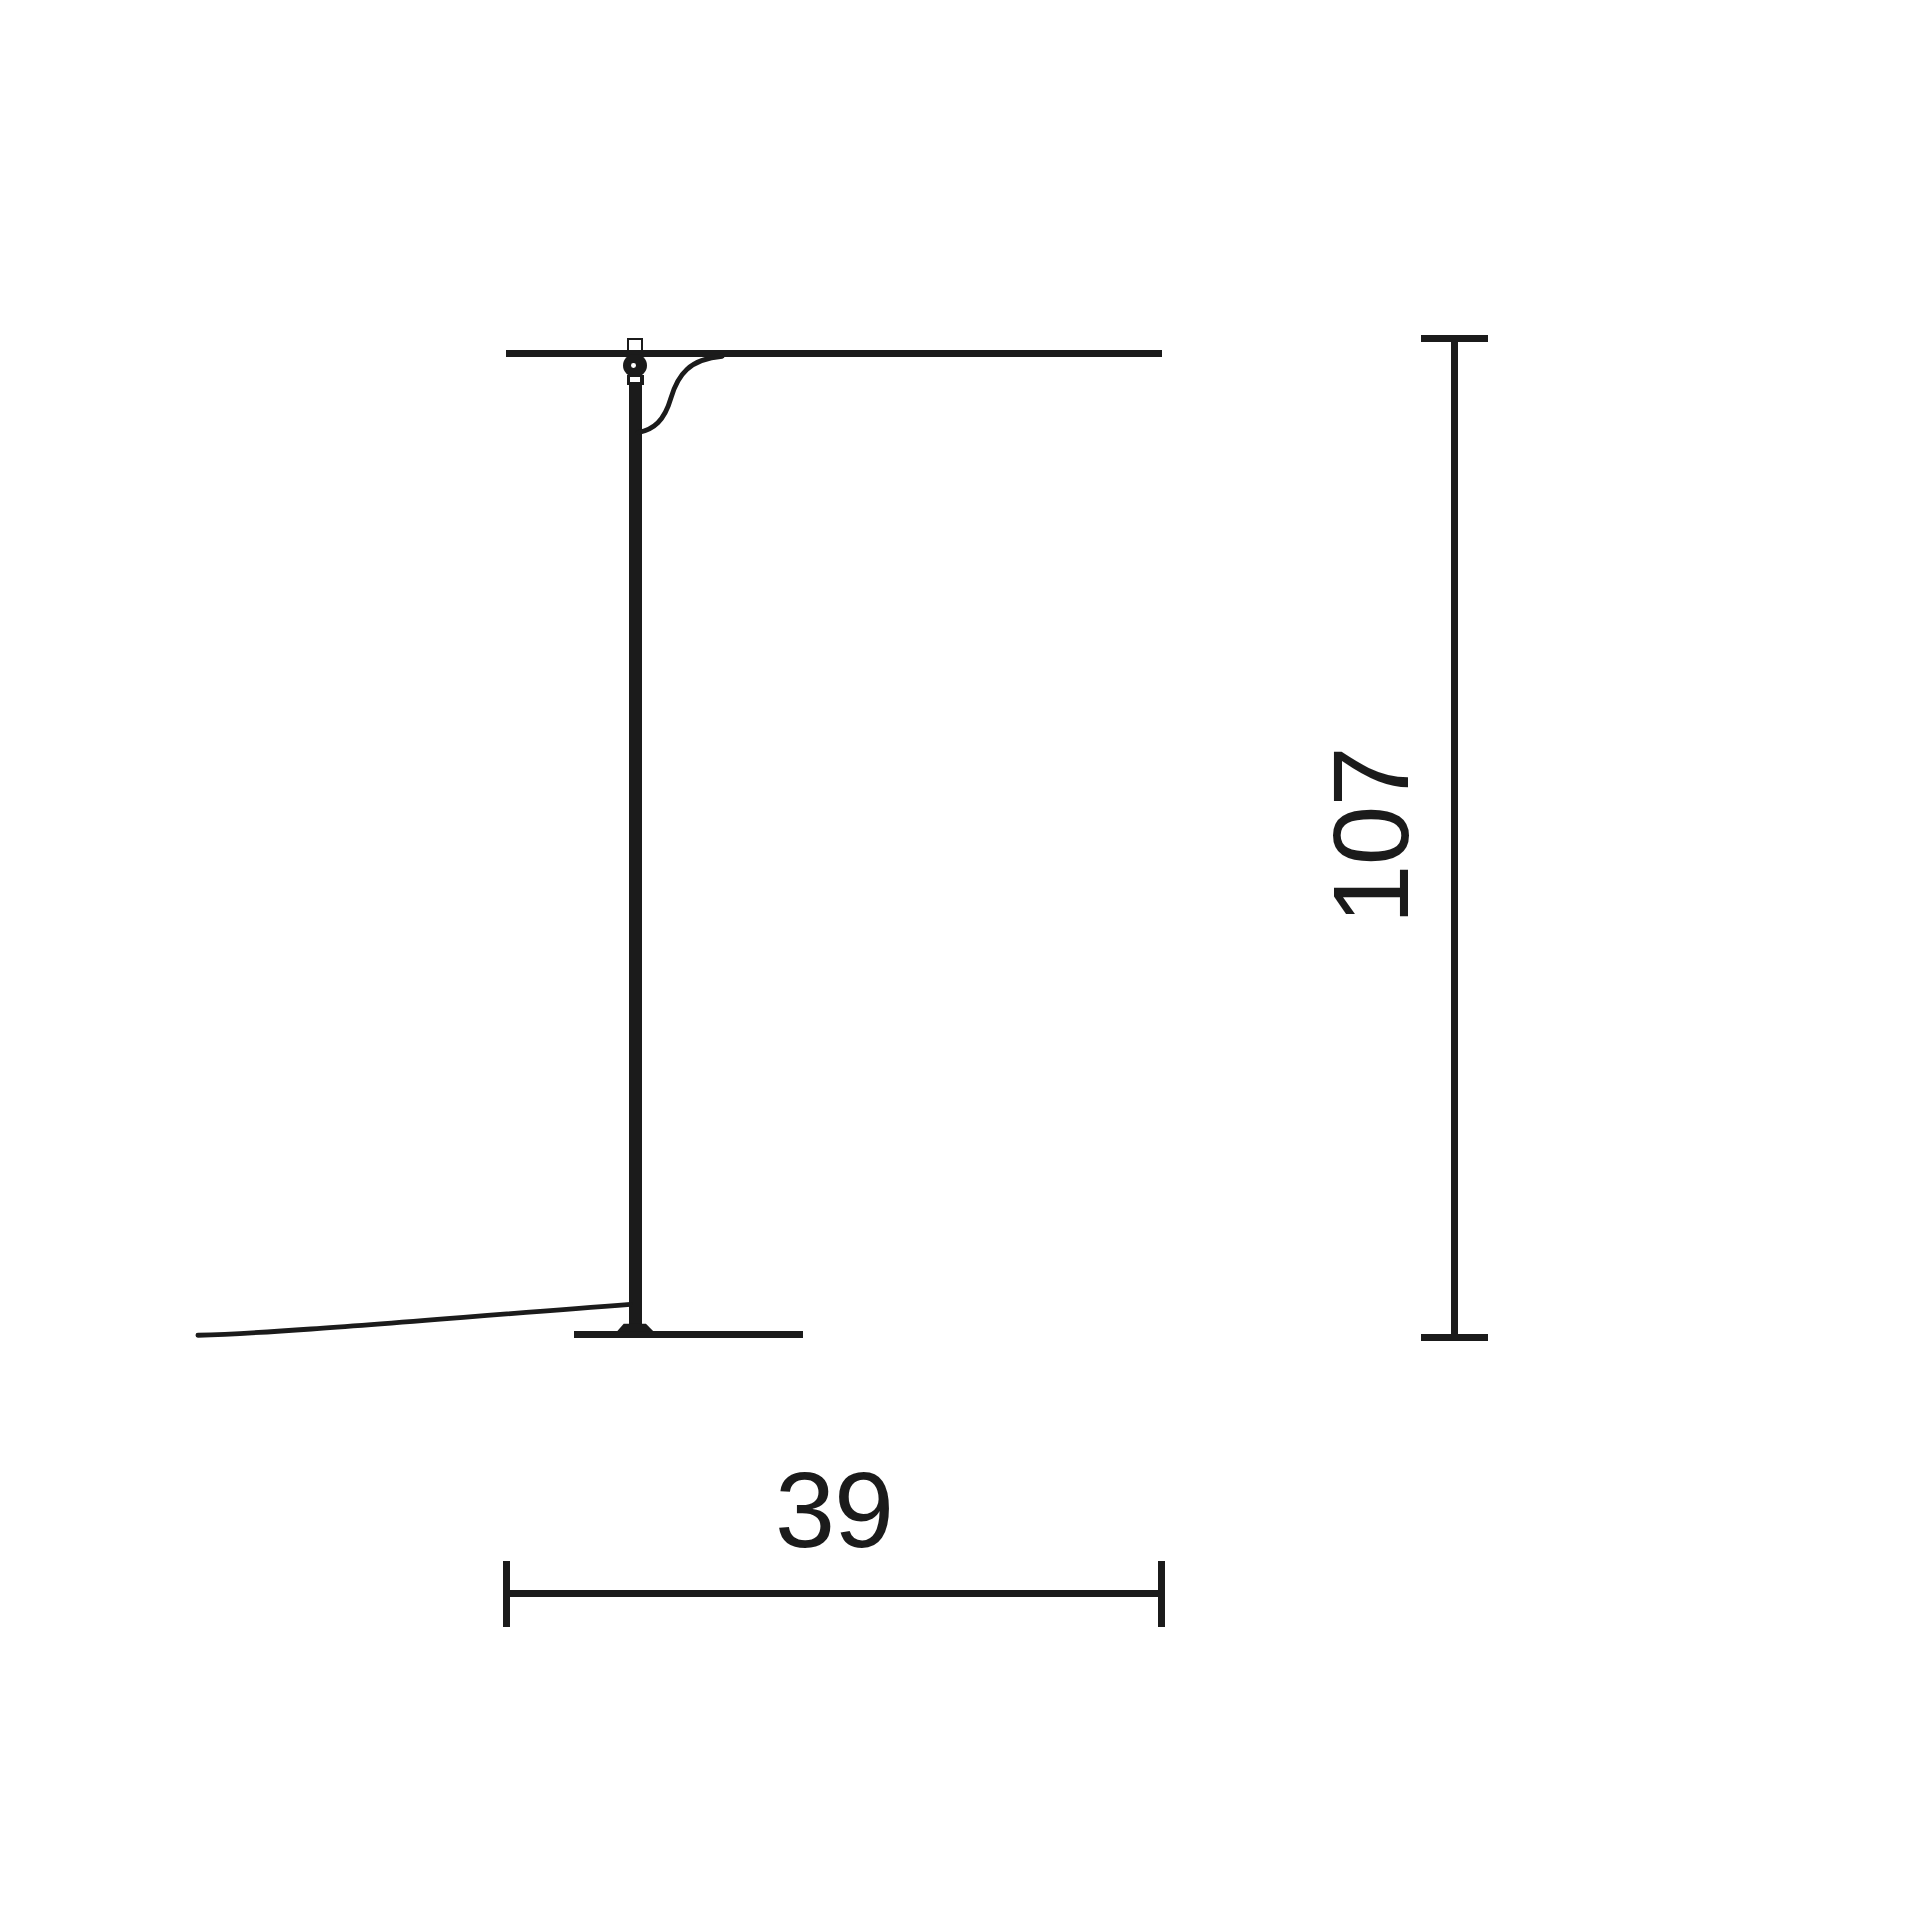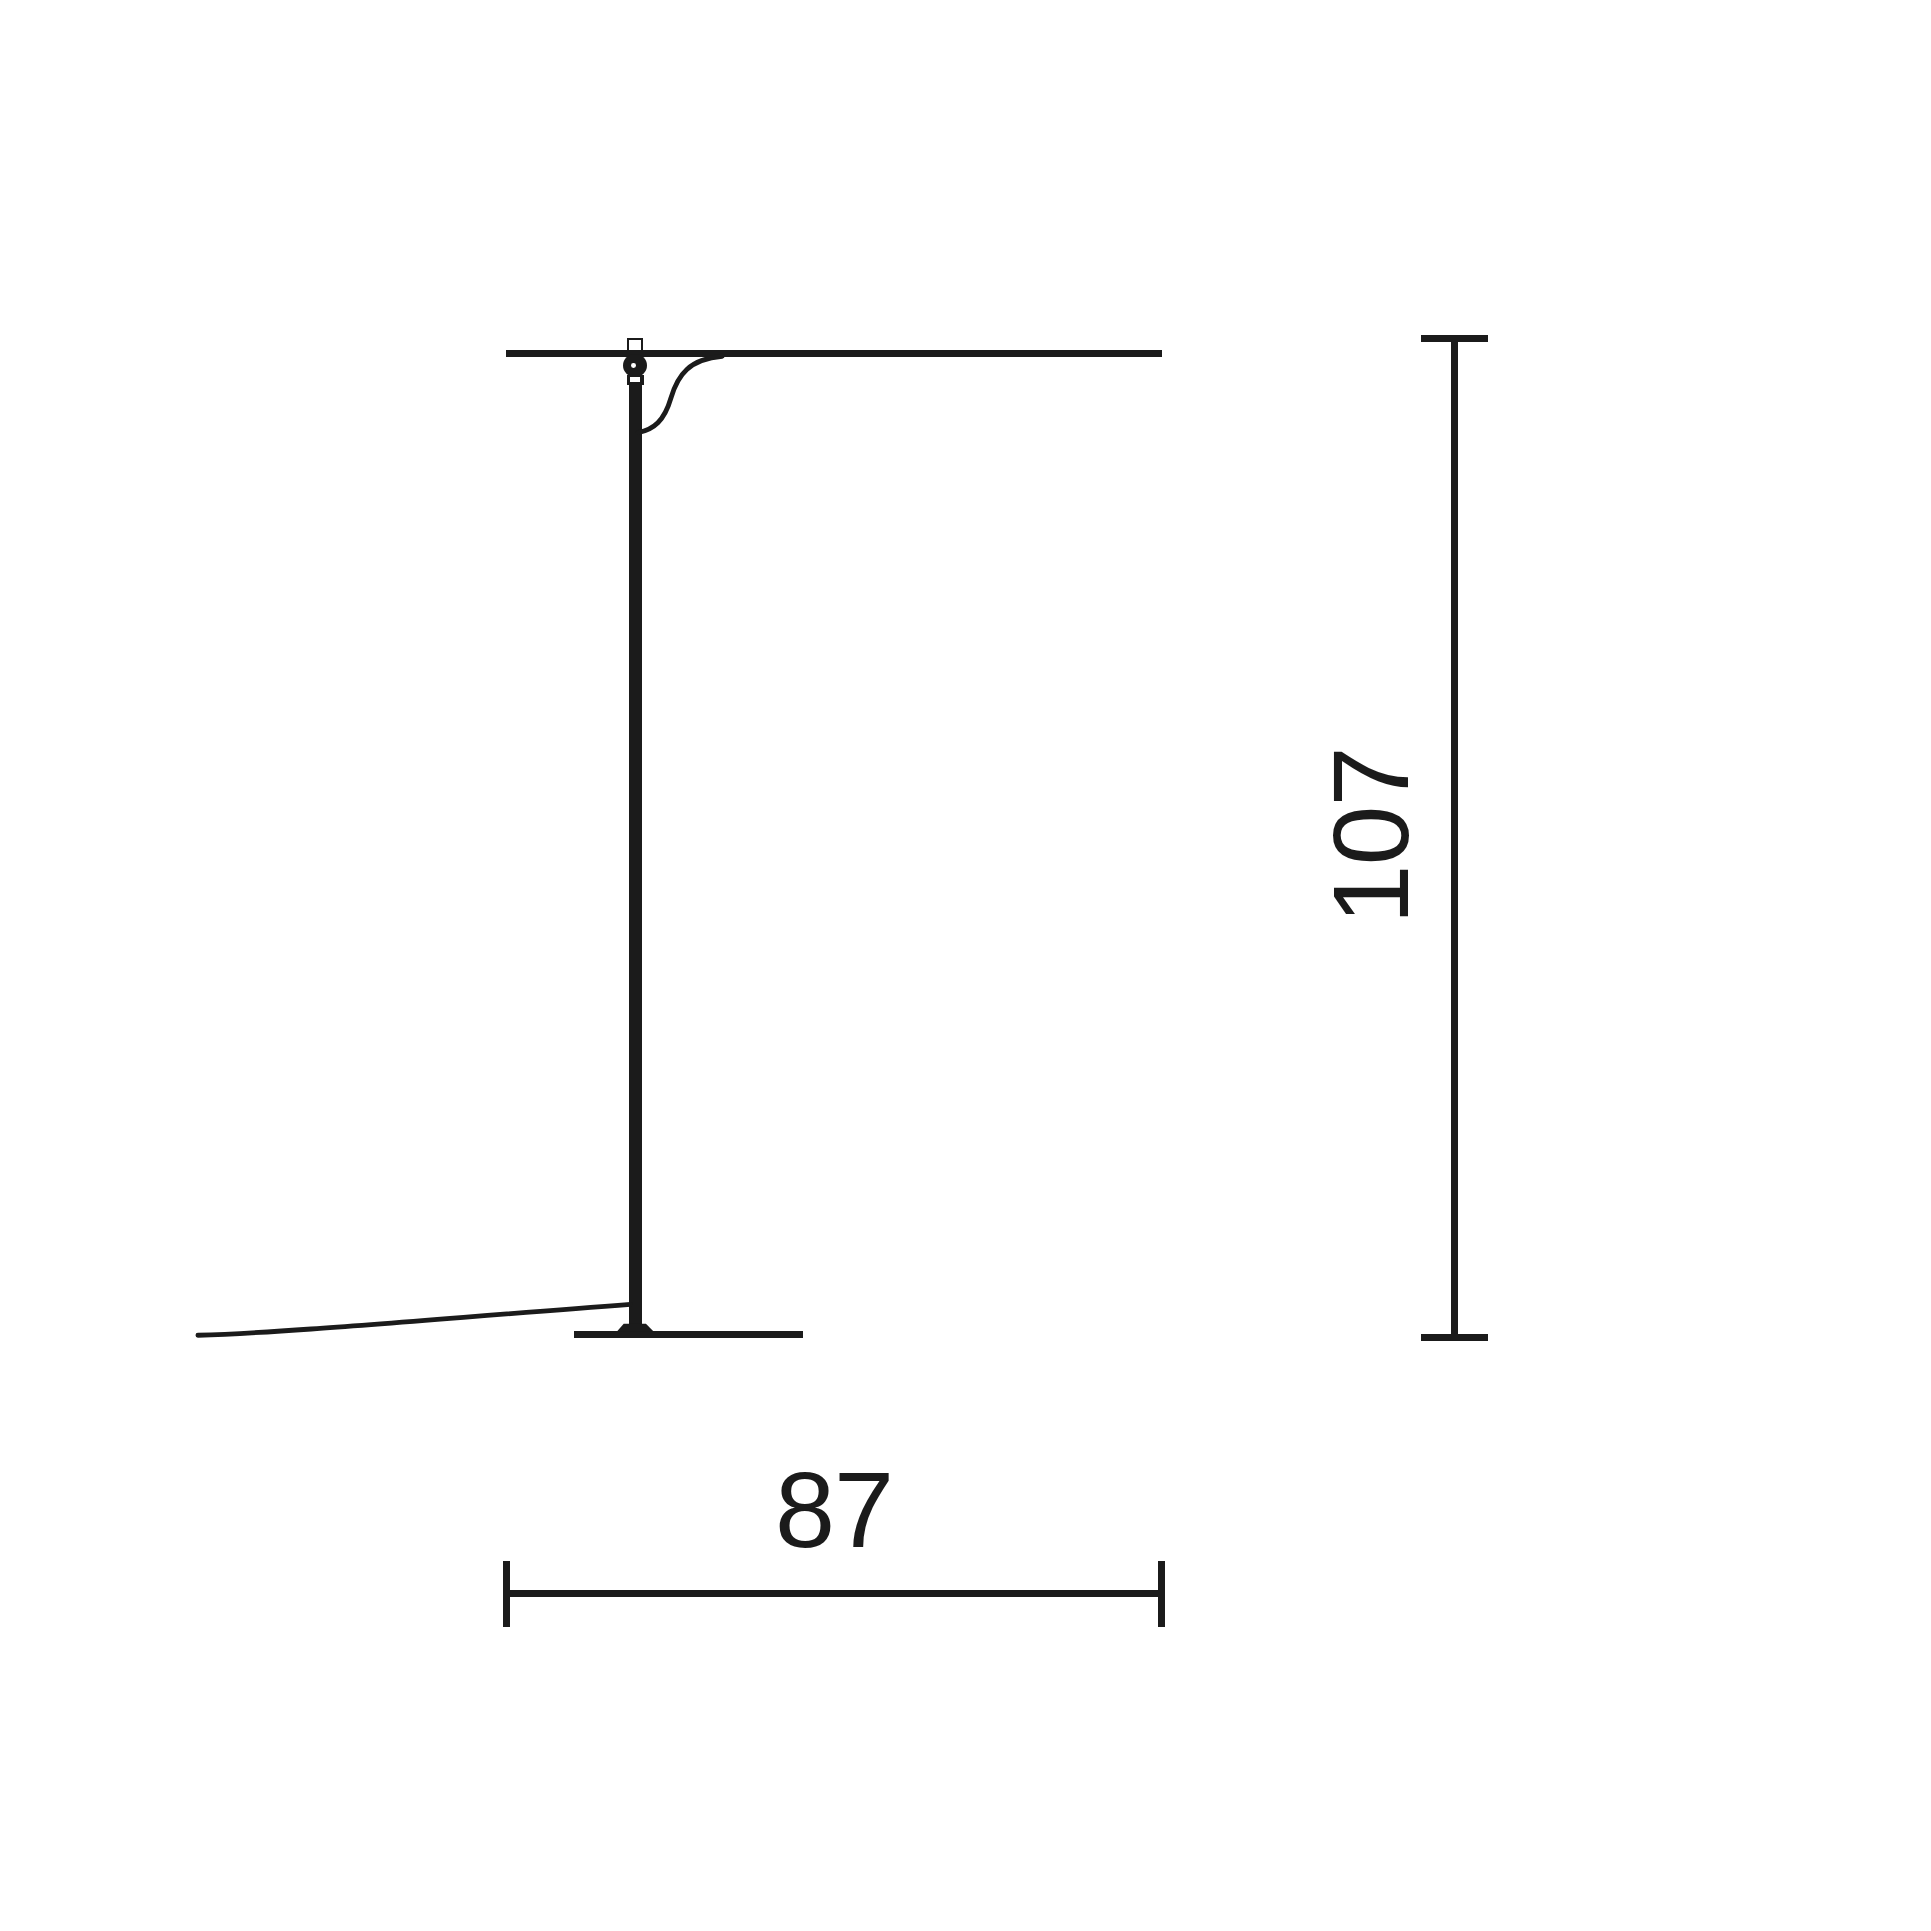--- a/index.html
+++ b/index.html
@@ -97,17 +97,17 @@
   <div class="part hdim-tick-top"></div>
   <div class="part hdim-tick-bottom"></div>
   <div class="dim-label-anchor height-label-anchor">
     <span>107</span>
   </div>
 
   <div class="part wdim-line"></div>
   <div class="part wdim-tick-left"></div>
   <div class="part wdim-tick-right"></div>
   <div class="dim-label-anchor width-label-anchor">
-    <span>87</span>
+    <span>39</span>
   </div>
 
 </div>
 
 
 </body></html>

